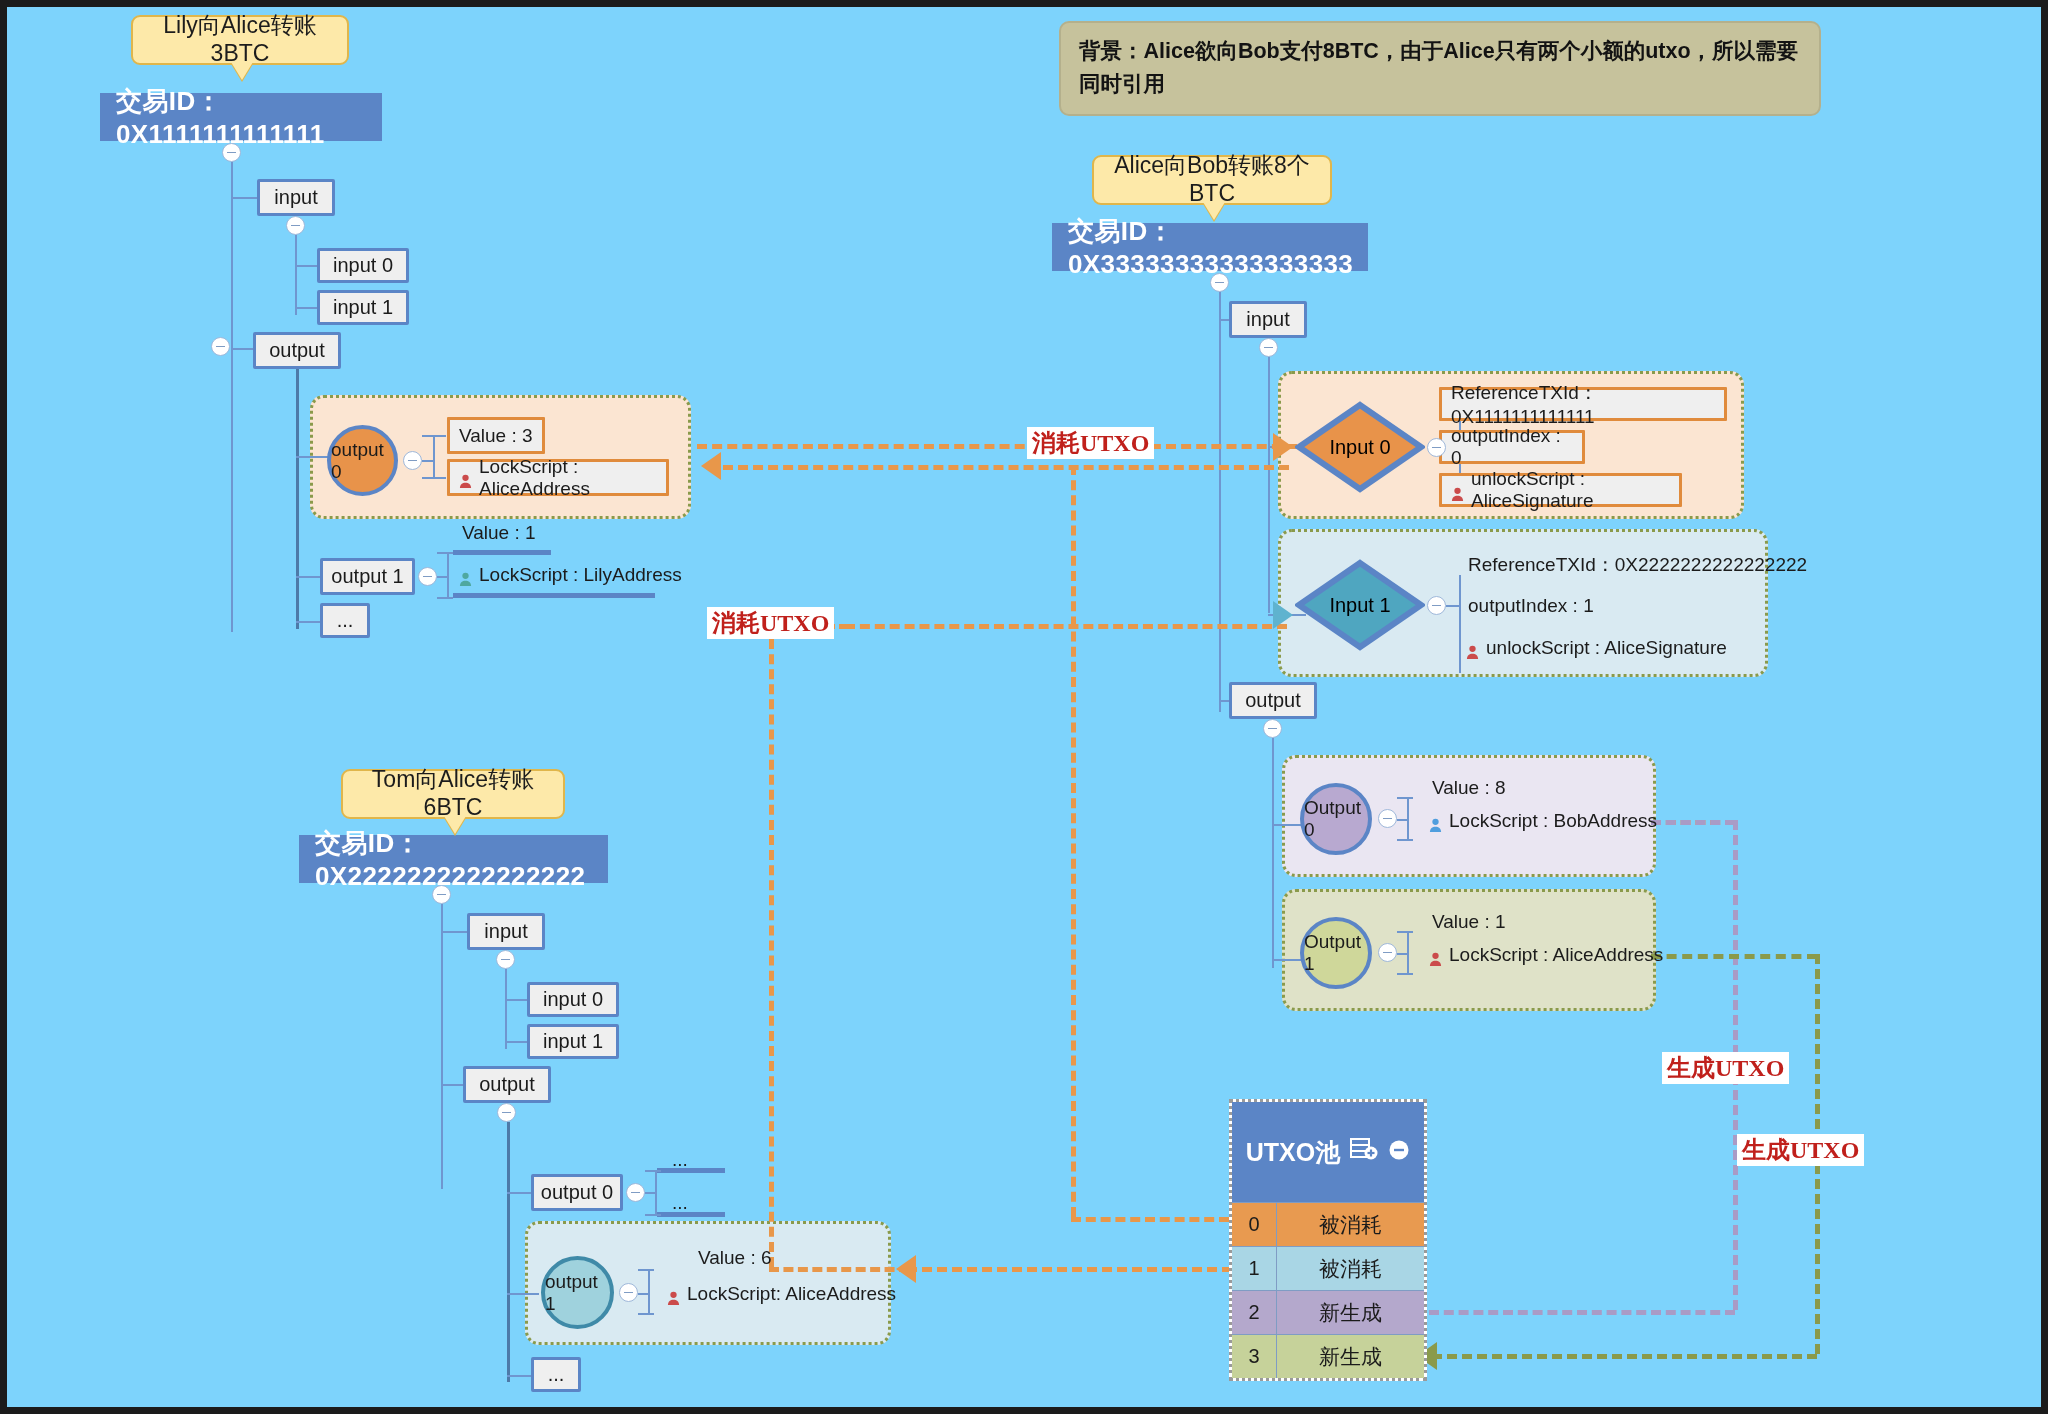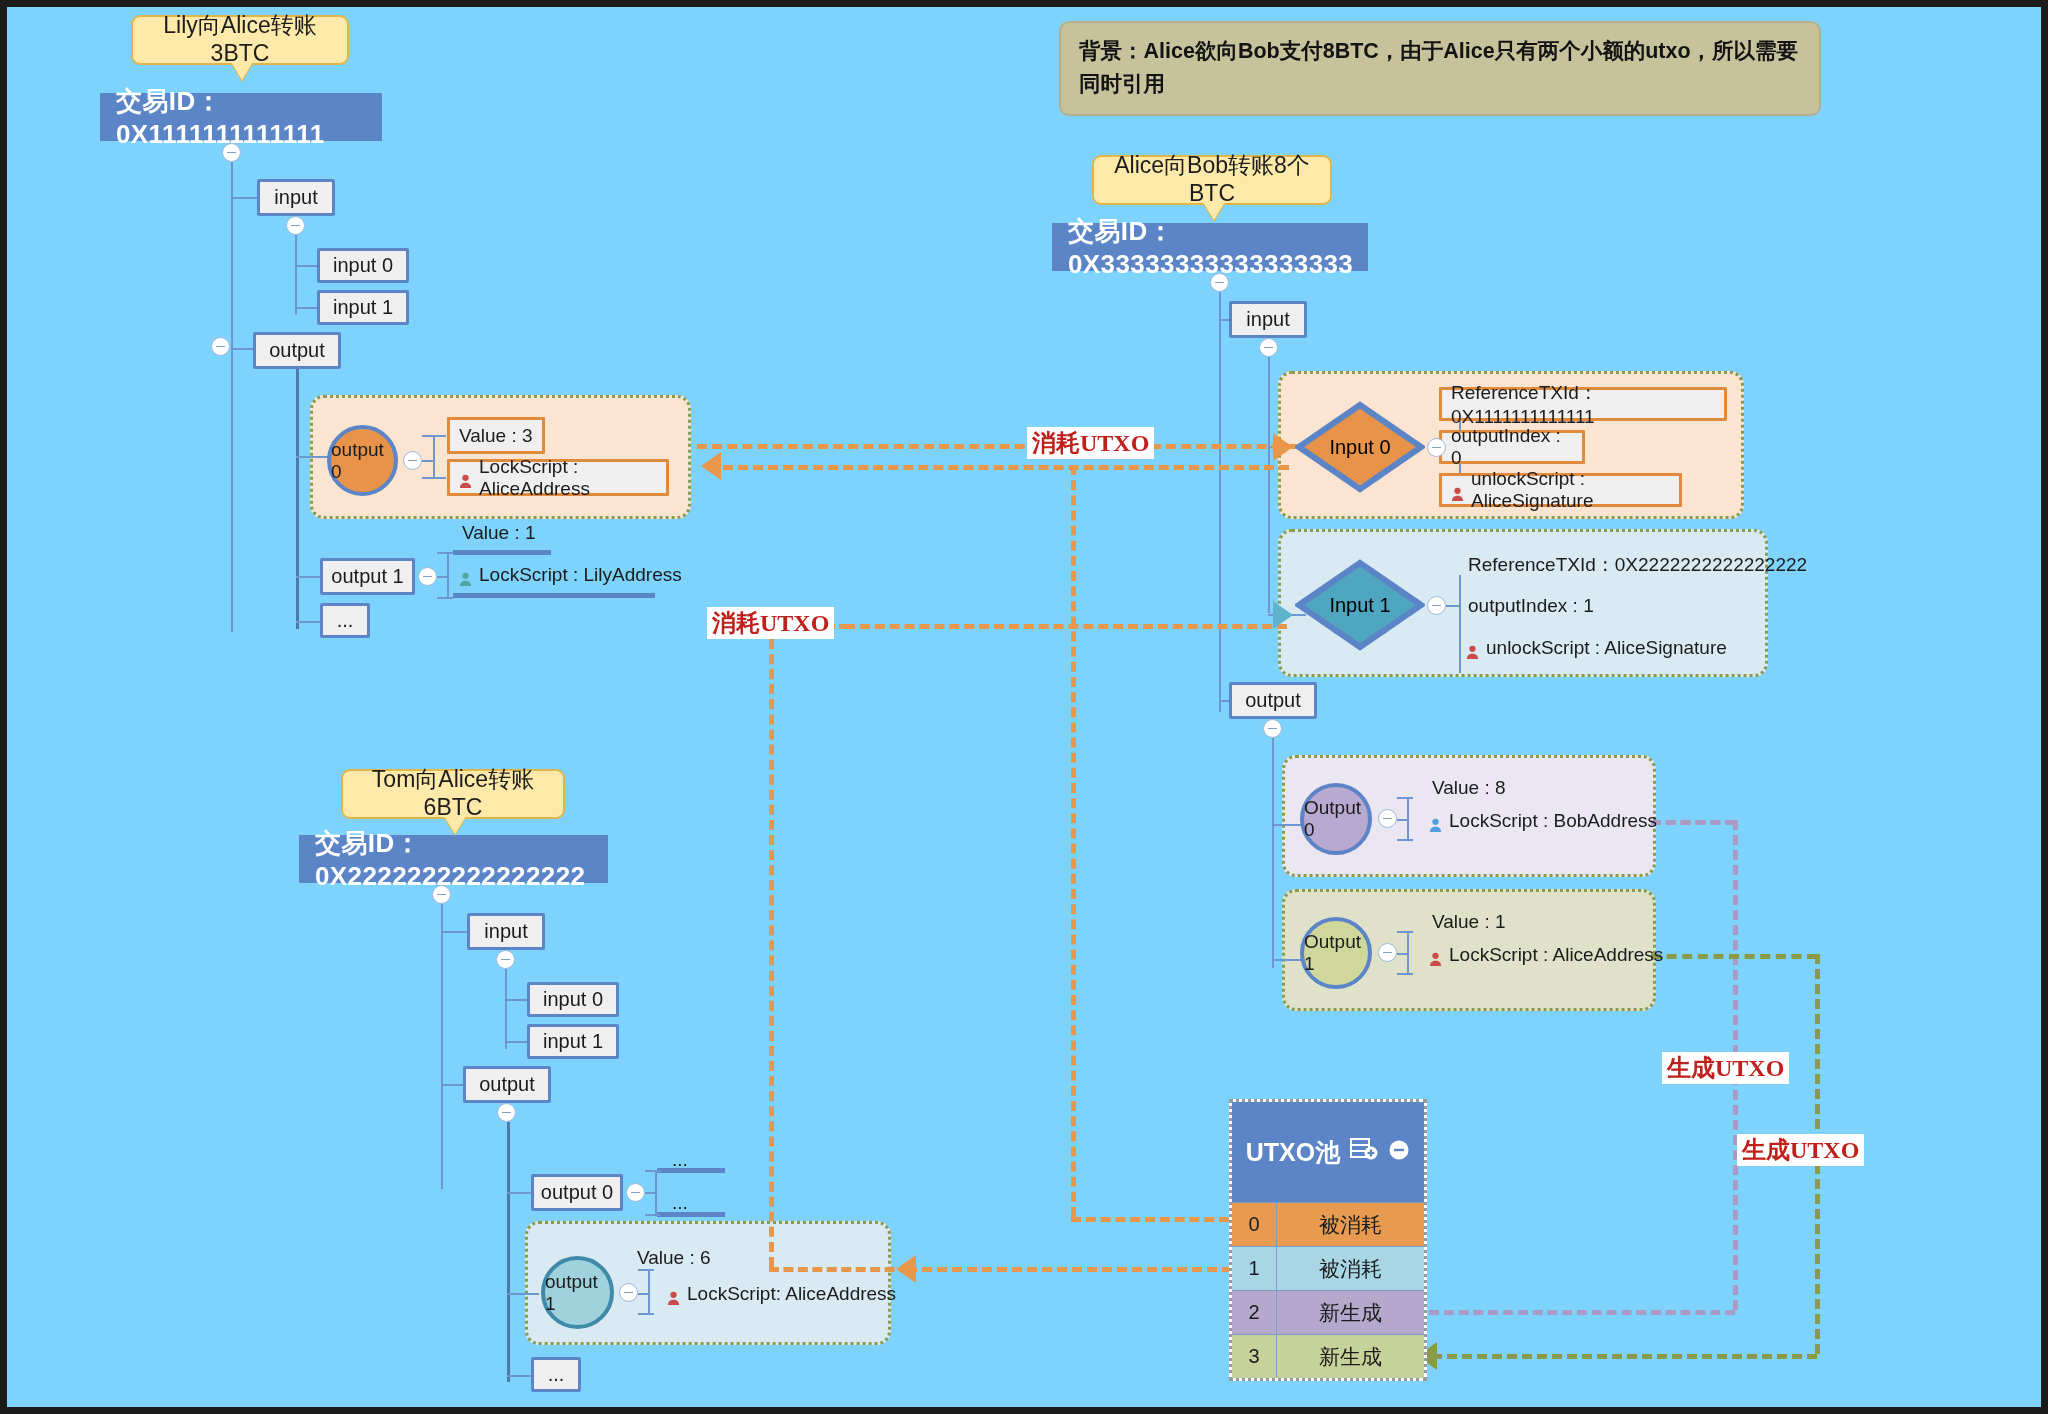--- a/index.html
+++ b/index.html
@@ -274,21 +274,21 @@
   <div class="abs circ" style="left:534px;top:1249px;width:73px;height:73px;background:#9fd2dd;border-color:#3f8aa8;">
     <span>output 1</span>
   </div>
   <div class="abs minus" style="left:612px;top:1276px;">
       <i></i>
     </div>
   <div class="abs vline" style="left:641px;top:1262px;height:44px;"></div>
   <div class="abs hline" style="left:631px;top:1262px;width:16px;"></div>
   <div class="abs hline" style="left:631px;top:1306px;width:16px;"></div>
   <div class="abs hline" style="left:631px;top:1286px;width:12px;"></div>
-  <div class="abs attr-plain" style="left:630px;top:1240px;">
+  <div class="abs attr-plain" style="left:691px;top:1240px;">
     <span>Value : 6</span>
   </div>
   <div class="abs" style="left:646px;top:1260px;width:98px;height:5px;background:#5b85c6;"></div>
   <div class="abs attr-plain" style="left:660px;top:1276px;display:flex;align-items:center;">
     <span class="pico">
       <svg viewBox="0 0 14 16" width="13" height="15">
           <circle cx="7" cy="4" r="3.4" fill="#cb4b4b"></circle>
           <path d="M1 15c0-3.6 2.7-5.6 6-5.6s6 2 6 5.6z" fill="#cb4b4b"></path>
         </svg>
     </span>

